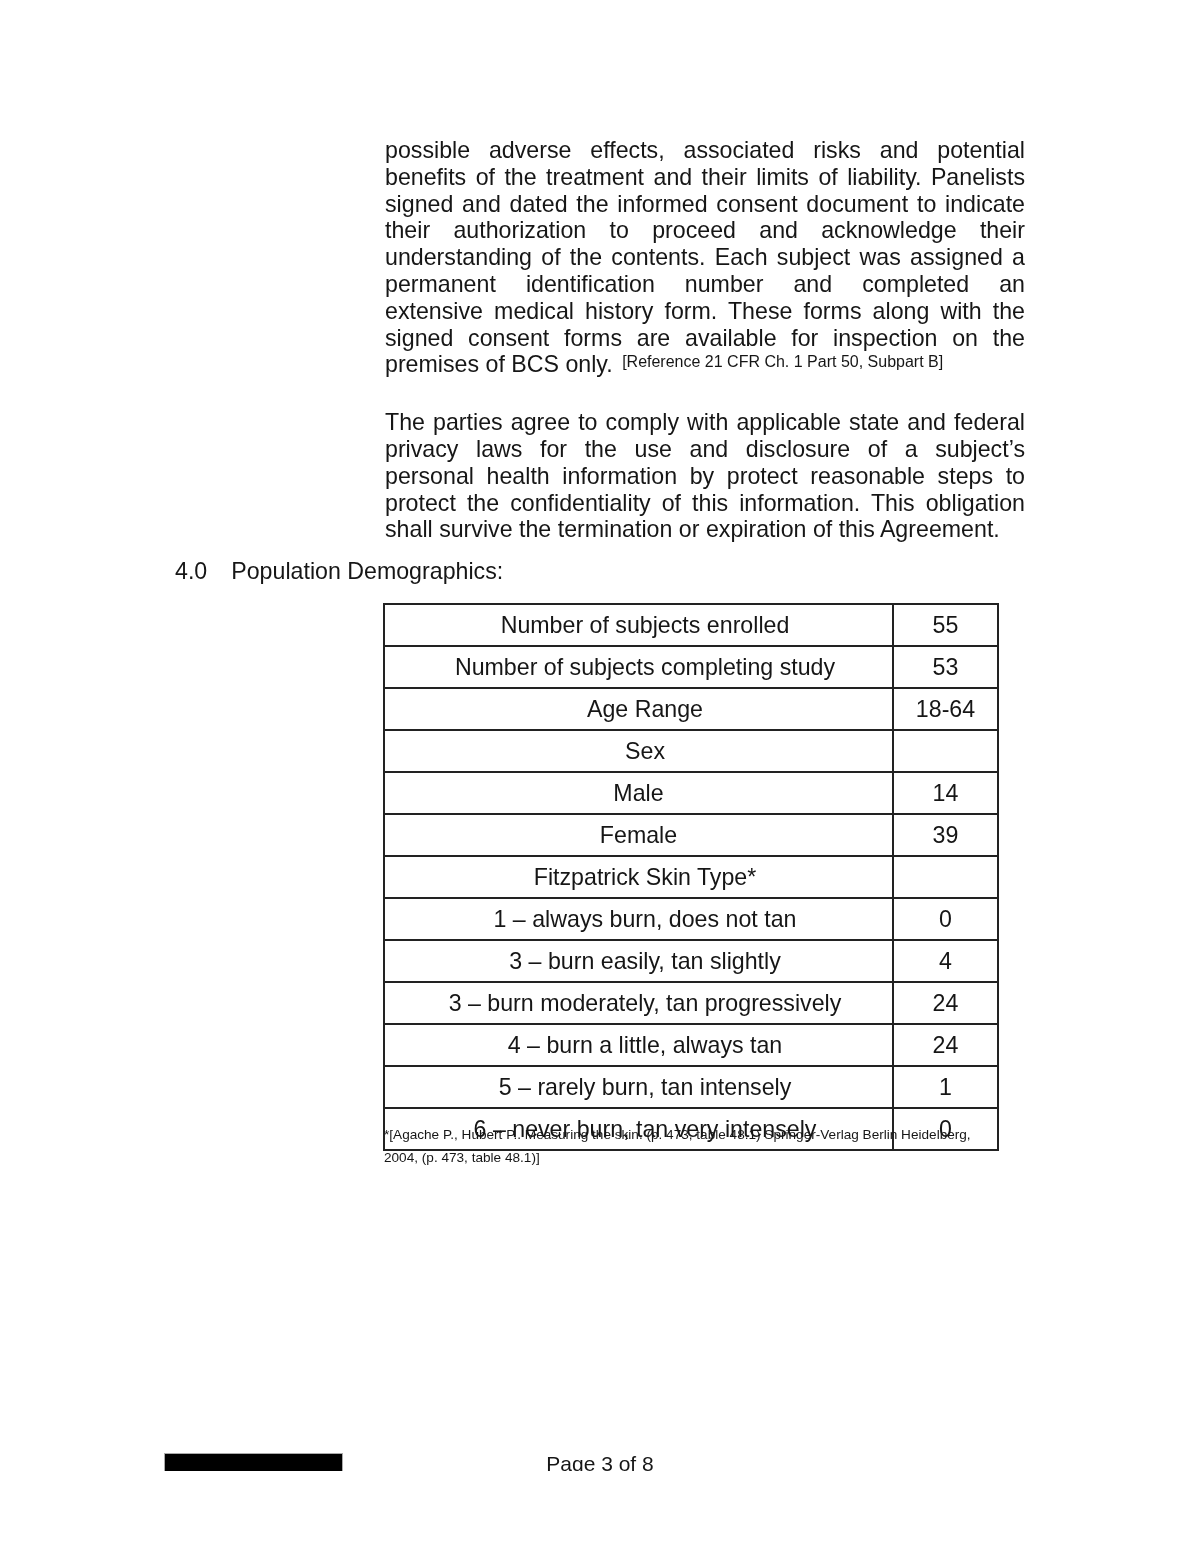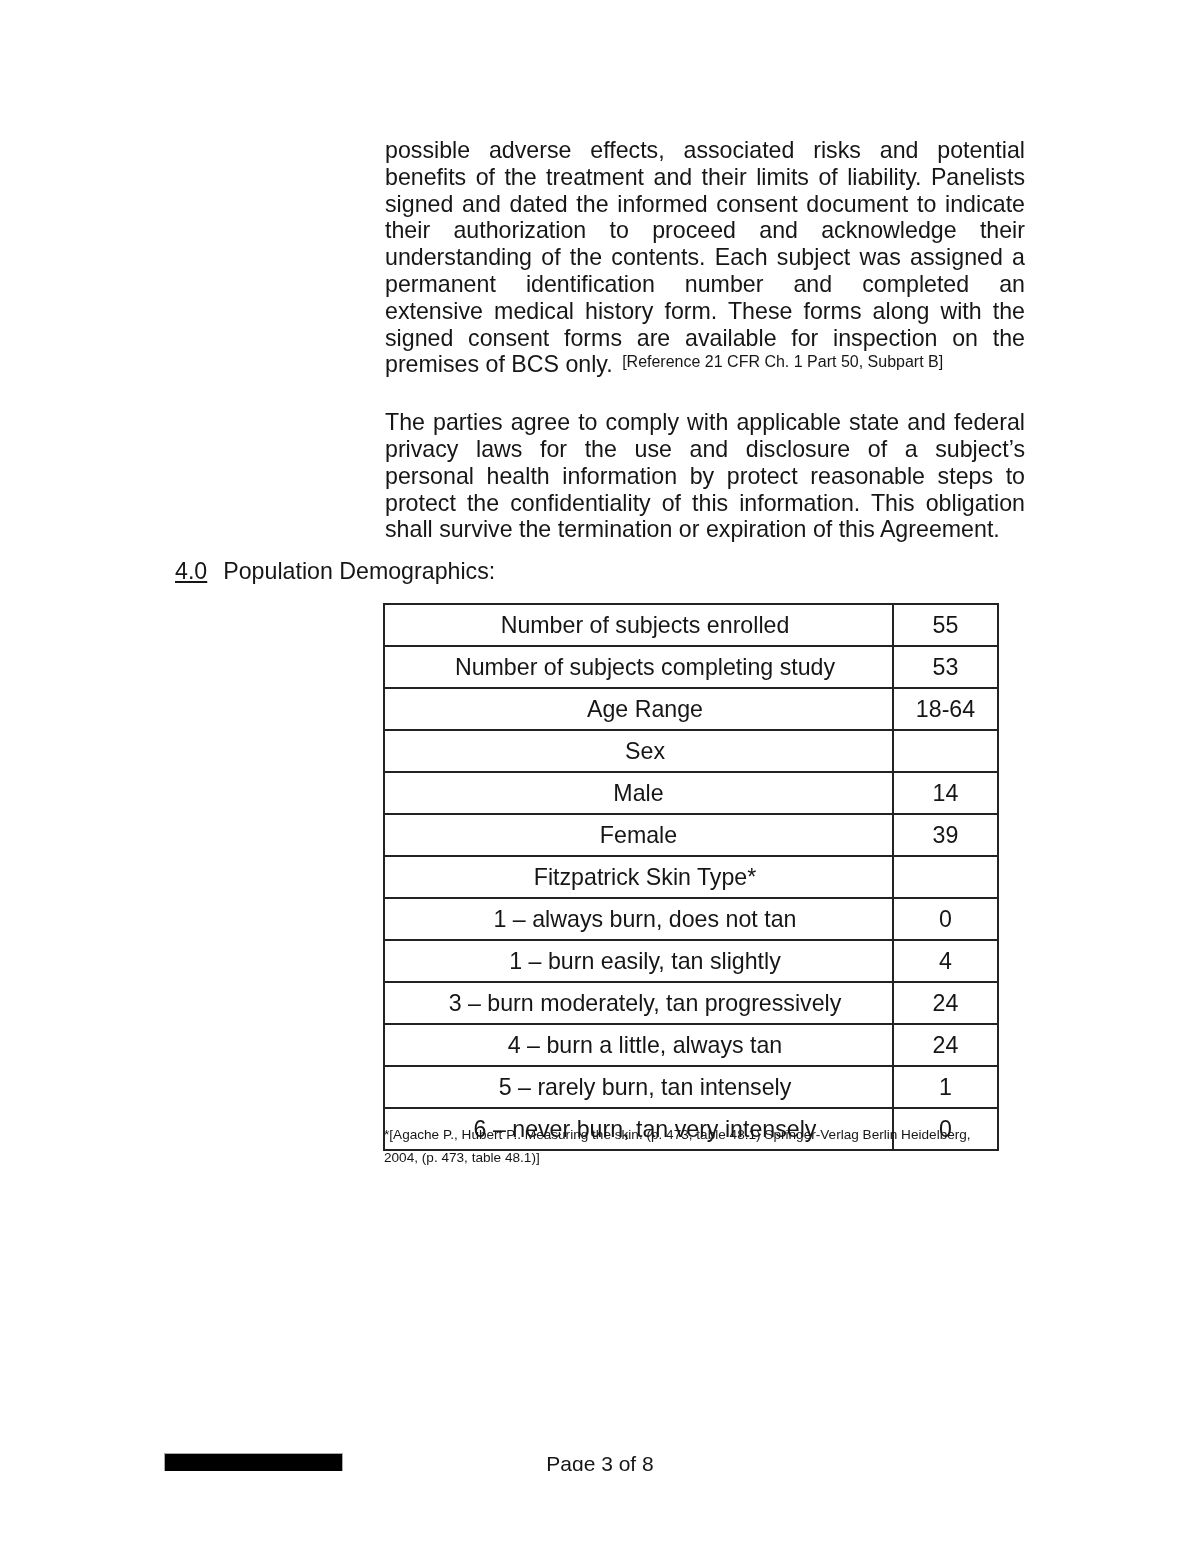--- a/index.html
+++ b/index.html
@@ -9,21 +9,21 @@
   }
   
   .body-text{position:absolute;left:385px;top:137px;width:640px;}
   .para{font-size:23.2px;line-height:26.8px;}
   .para-2{margin-top:28px;}
   .jline{text-align:justify;text-align-last:justify;}
   .lastline{text-align:left;}
   .ref{font-size:16px;position:relative;top:-5px;margin-left:3px;white-space:nowrap;}
   
   .heading{position:absolute;left:175px;top:558px;font-size:23.2px;}
-  .hnum{display:inline-block;margin-right:16px;text-decoration:underline;}
+  .hnum{display:inline-block;margin-right:24px;}
   
   .demo-table{
     position:absolute;left:383px;top:603px;width:614px;
     border-collapse:collapse;table-layout:fixed;font-size:23.2px;
   }
   .demo-table td{
     border:2px solid #222222;height:40px;padding:0;vertical-align:middle;
     overflow:hidden;white-space:nowrap;
   }
   td.lbl{padding-left:13px;text-align:center;}
@@ -102,21 +102,21 @@
       </tr>
       <tr>
         <td class="lbl">Fitzpatrick Skin Type*</td>
         <td class="val"></td>
       </tr>
       <tr>
         <td class="lbl indent">1 – always burn, does not tan</td>
         <td class="val">0</td>
       </tr>
       <tr>
-        <td class="lbl indent">1 – burn easily, tan slightly</td>
+        <td class="lbl indent">3 – burn easily, tan slightly</td>
         <td class="val">4</td>
       </tr>
       <tr>
         <td class="lbl indent">3 – burn moderately, tan progressively</td>
         <td class="val">24</td>
       </tr>
       <tr>
         <td class="lbl indent">4 – burn a little, always tan</td>
         <td class="val">24</td>
       </tr>

